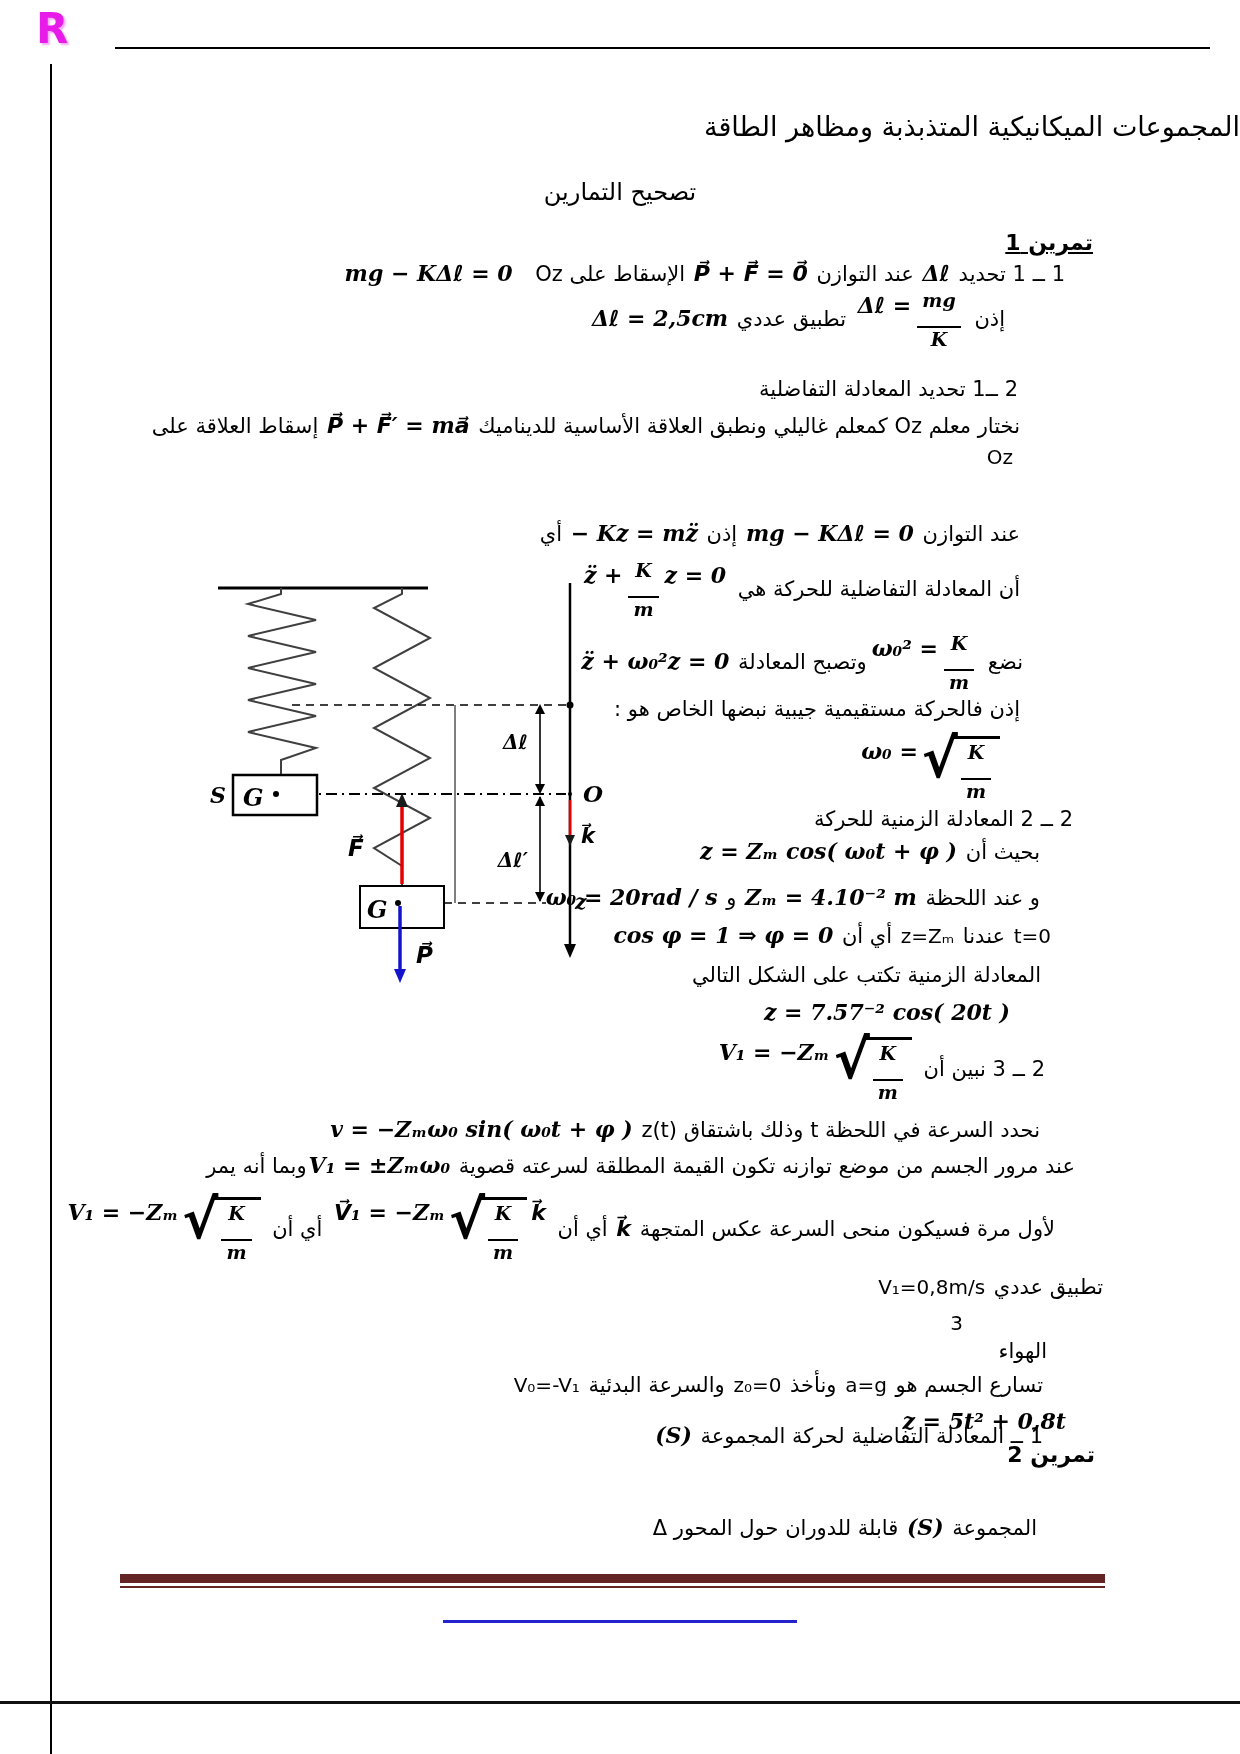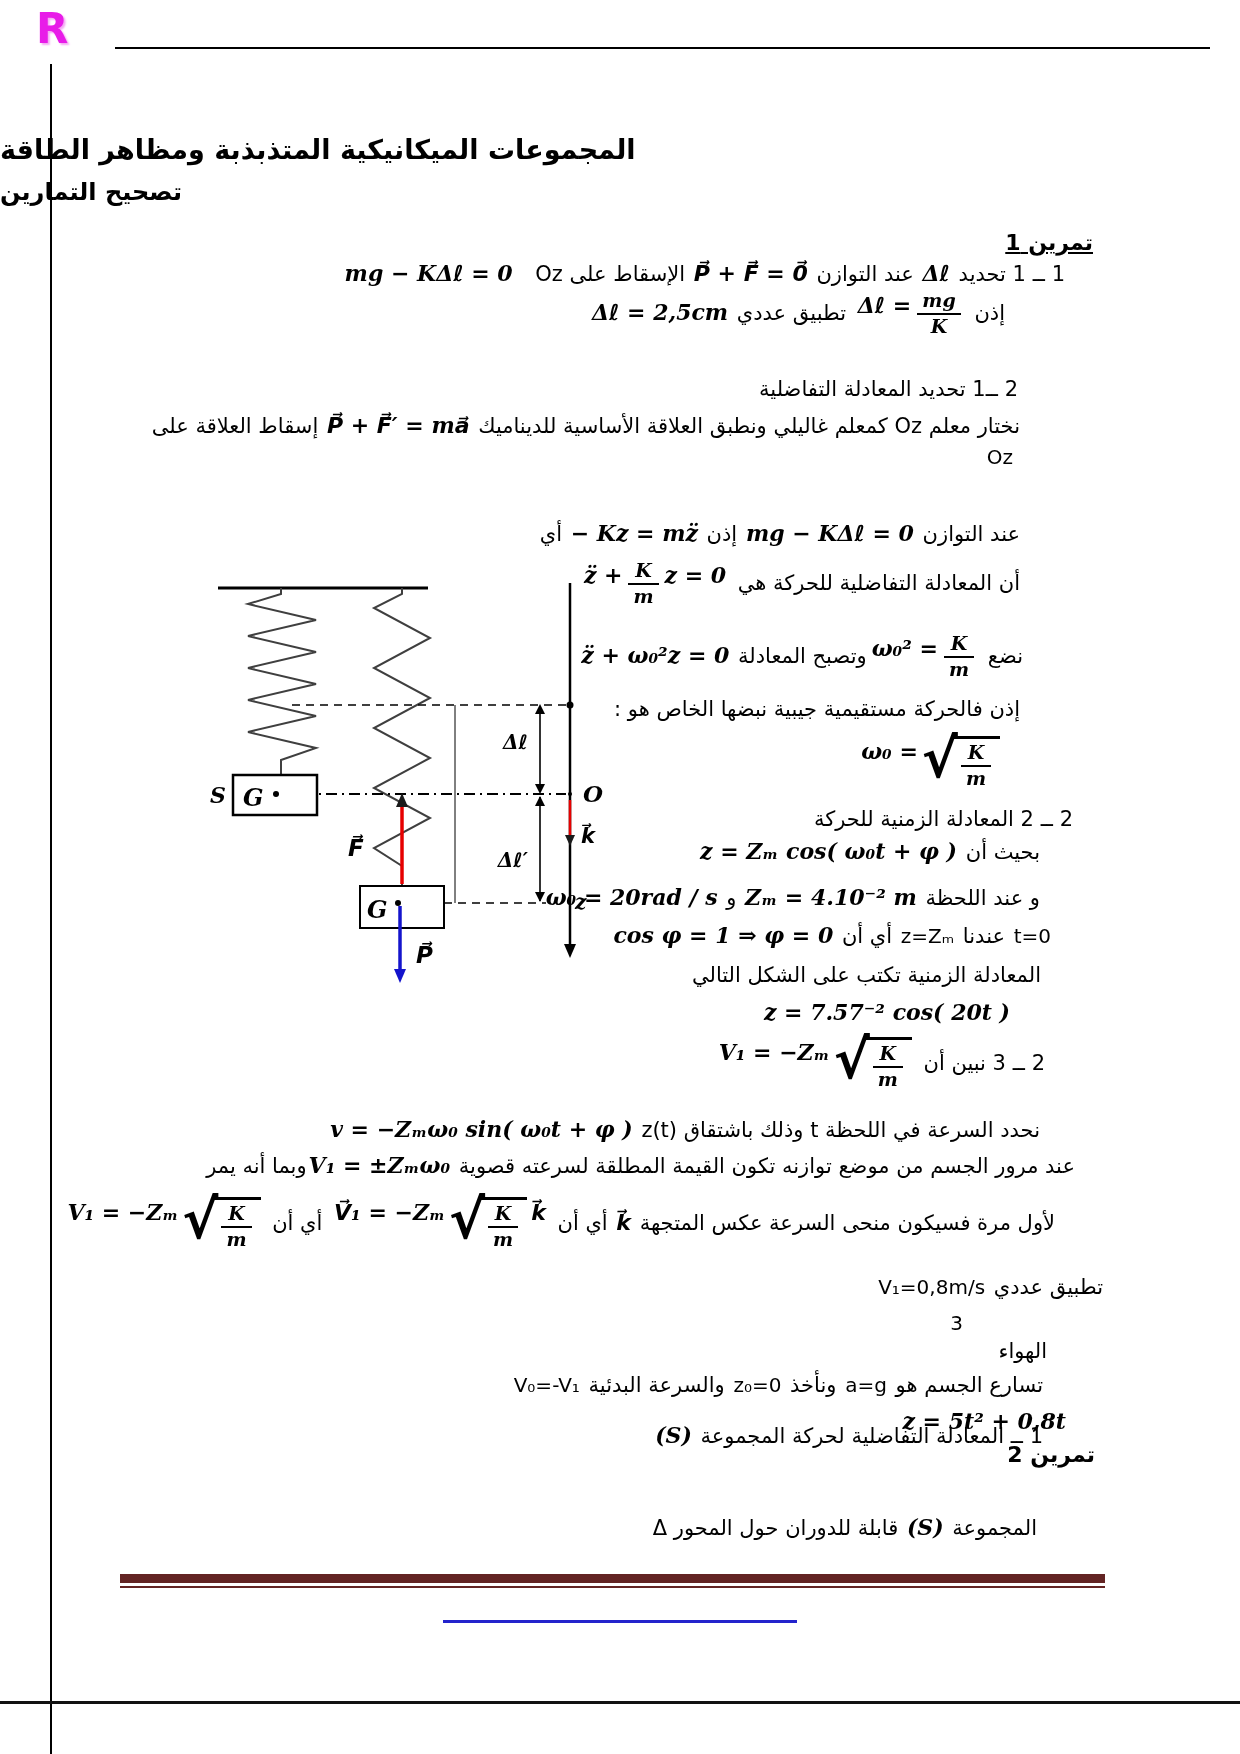--- a/index.html
+++ b/index.html
@@ -1,39 +1,39 @@
 <!DOCTYPE html>
 <html lang="ar"><head>
 <meta charset="utf-8">
 <style>
   html,body{margin:0;padding:0;background:#e9e9e9}
   .page{position:relative;width:1240px;height:1754px;margin:0 auto;background:#ffffff;
         font-family:"DejaVu Sans",sans-serif;color:#000;overflow:hidden}
   .logo{position:absolute;left:36px;top:4px;font-size:42px;font-weight:bold;
         color:#e81ce8;text-shadow:2px 2px 2px #f3a8f3;font-family:"DejaVu Sans",sans-serif}
   .rule{position:absolute;background:#000}
-  .title1{position:absolute;top:130px;left:0;width:100%;text-align:left;direction:rtl;
-          font-weight:bold;font-size:27px;line-height:40px}
-  .title2{position:absolute;top:174px;left:0;width:100%;text-align:left;direction:rtl;
-          font-weight:bold;font-size:24px;line-height:36px}
+  .title1{position:absolute;top:107px;left:0;width:100%;text-align:right;direction:rtl;
+          font-weight:normal;font-size:27px;line-height:40px}
+  .title2{position:absolute;top:174px;left:0;width:100%;text-align:center;direction:rtl;
+          font-weight:normal;font-size:24px;line-height:36px}
   .hd{position:absolute;direction:rtl;white-space:nowrap;font-weight:bold;font-size:22px}
   .hd.u{text-decoration:underline}
   .ln{position:absolute;right:195px;direction:rtl;unicode-bidi:embed;white-space:nowrap;
       font-size:21px;line-height:30px}
   .ar{unicode-bidi:embed}
   .m{font-family:"DejaVu Serif","DejaVu Sans",serif;font-style:italic;font-weight:bold;
      font-size:22px;margin:0 2px;unicode-bidi:isolate}
   .ms{font-size:20px;margin:0 2px;unicode-bidi:isolate}
   span[dir="ltr"]{unicode-bidi:isolate}
   .gapr{margin-right:16px}
   .mexp{display:inline-flex;vertical-align:middle;margin:0 3px}
   .frac{display:inline-flex;flex-direction:column;text-align:center;
         font-family:"DejaVu Serif","DejaVu Sans",serif;font-style:italic;font-weight:bold;
         font-size:19px;line-height:1.15;vertical-align:middle;margin:0 4px}
-  .frac>.num{border-bottom:2px solid #000;padding:0 5px 1px}
+  .frac>.num{border-bottom:2px solid #000;padding:0 5px 14px}
   .frac>.den{padding:1px 5px 0}
   .sqrt{display:inline-flex;align-items:flex-start;margin:0 2px}
   .sqrt>.radical{font-family:"DejaVu Sans",sans-serif;font-style:normal;font-weight:bold;
         font-size:54px;line-height:1;transform:translateY(-4px)}
   .sqrt>.radbody{border-top:3px solid #000;padding:3px 5px 0 3px;margin-left:-4px}
   .diagram{position:absolute;left:150px;top:575px;width:470px;height:425px}
   .dt{font-family:"DejaVu Serif","DejaVu Sans",serif;font-style:italic;font-weight:bold;fill:#000}
   .bar{position:absolute}
 </style>
 </head>

